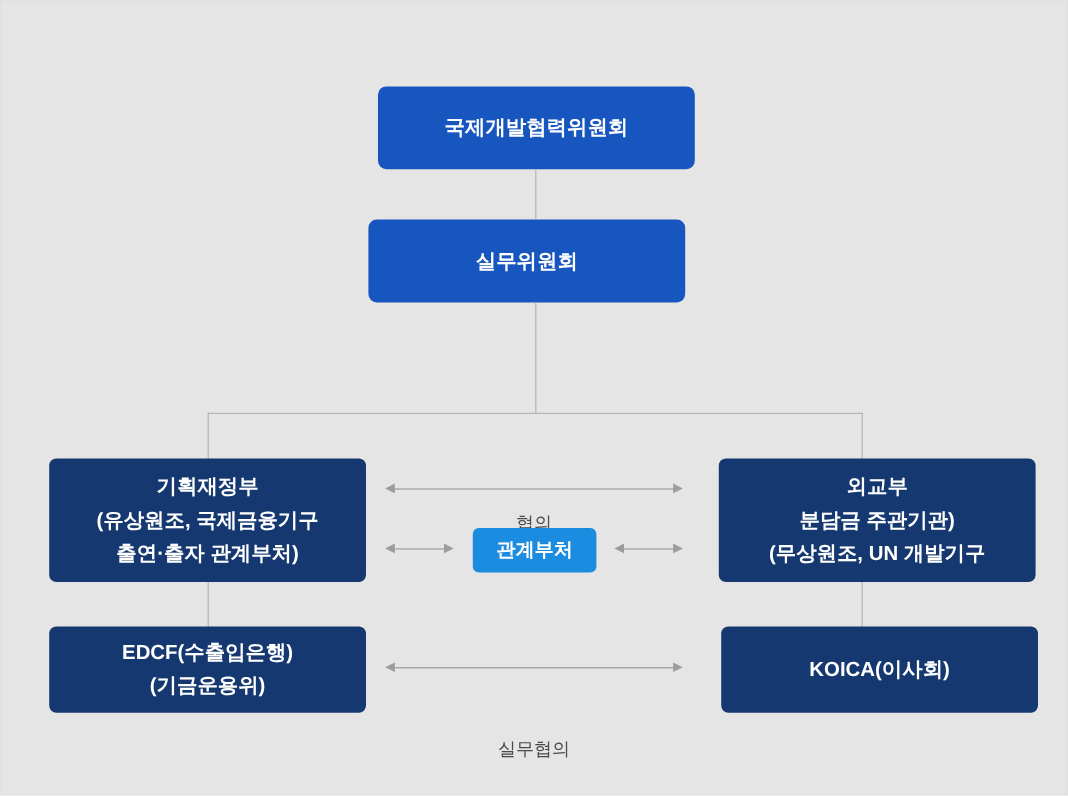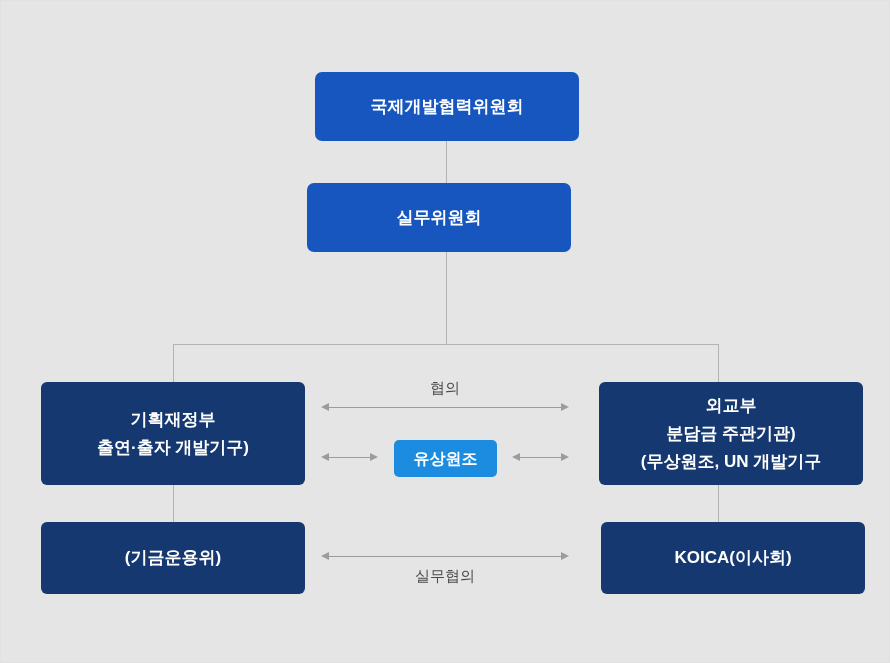--- a/index.html
+++ b/index.html
@@ -86,20 +86,21 @@
   #arrow-short-right { left: 511px; top: 452px; width: 57px; }
   #arrow-working     { left: 320px; top: 551px; width: 248px; }
 
   
   .rel-label {
     position: absolute;
     width: 140px;
     text-align: center;
     font-size: 15px;
     color: var(--label-text);
+    margin-top: 48px;
   }
   #label-consult { left: 374px; top: 378px; }
   #label-working { left: 374px; top: 566px; }
 </style>
 </head>
 <body>
 
 <div class="canvas">
 
   <div class="box box-blue" id="box-top">
@@ -113,21 +114,22 @@
   <div class="conn" id="conn-v1"></div>
   <div class="conn" id="conn-v2"></div>
   <div class="conn" id="conn-h1"></div>
   <div class="conn" id="conn-v3"></div>
   <div class="conn" id="conn-v4"></div>
   <div class="conn" id="conn-v5"></div>
   <div class="conn" id="conn-v6"></div>
 
   <div class="box box-navy" id="box-moef">
     <span class="ln">기획재정부</span>
-    <span class="ln">출연·출자 개발기구)</span>
+    <span class="ln">(유상원조, 국제금융기구</span>
+    <span class="ln">출연·출자 관계부처)</span>
   </div>
 
   <div class="box box-navy" id="box-mofa">
     <span class="ln">외교부</span>
     <span class="ln">분담금 주관기관)</span>
     <span class="ln">(무상원조, UN 개발기구</span>
   </div>
 
   <div class="rel-label" id="label-consult">협의</div>
   <div class="arrow" id="arrow-consult">
@@ -135,29 +137,30 @@
     <span class="shaft"></span>
     <span class="head-r"></span>
   </div>
 
   <div class="arrow" id="arrow-short-left">
     <span class="head-l"></span>
     <span class="shaft"></span>
     <span class="head-r"></span>
   </div>
   <div class="box" id="box-ministries">
-    <span class="ln">유상원조</span>
+    <span class="ln">관계부처</span>
   </div>
   <div class="arrow" id="arrow-short-right">
     <span class="head-l"></span>
     <span class="shaft"></span>
     <span class="head-r"></span>
   </div>
 
   <div class="box box-navy" id="box-edcf">
+    <span class="ln">EDCF(수출입은행)</span>
     <span class="ln">(기금운용위)</span>
   </div>
 
   <div class="box box-navy" id="box-koica">
     <span class="ln">KOICA(이사회)</span>
   </div>
 
   <div class="arrow" id="arrow-working">
     <span class="head-l"></span>
     <span class="shaft"></span>

